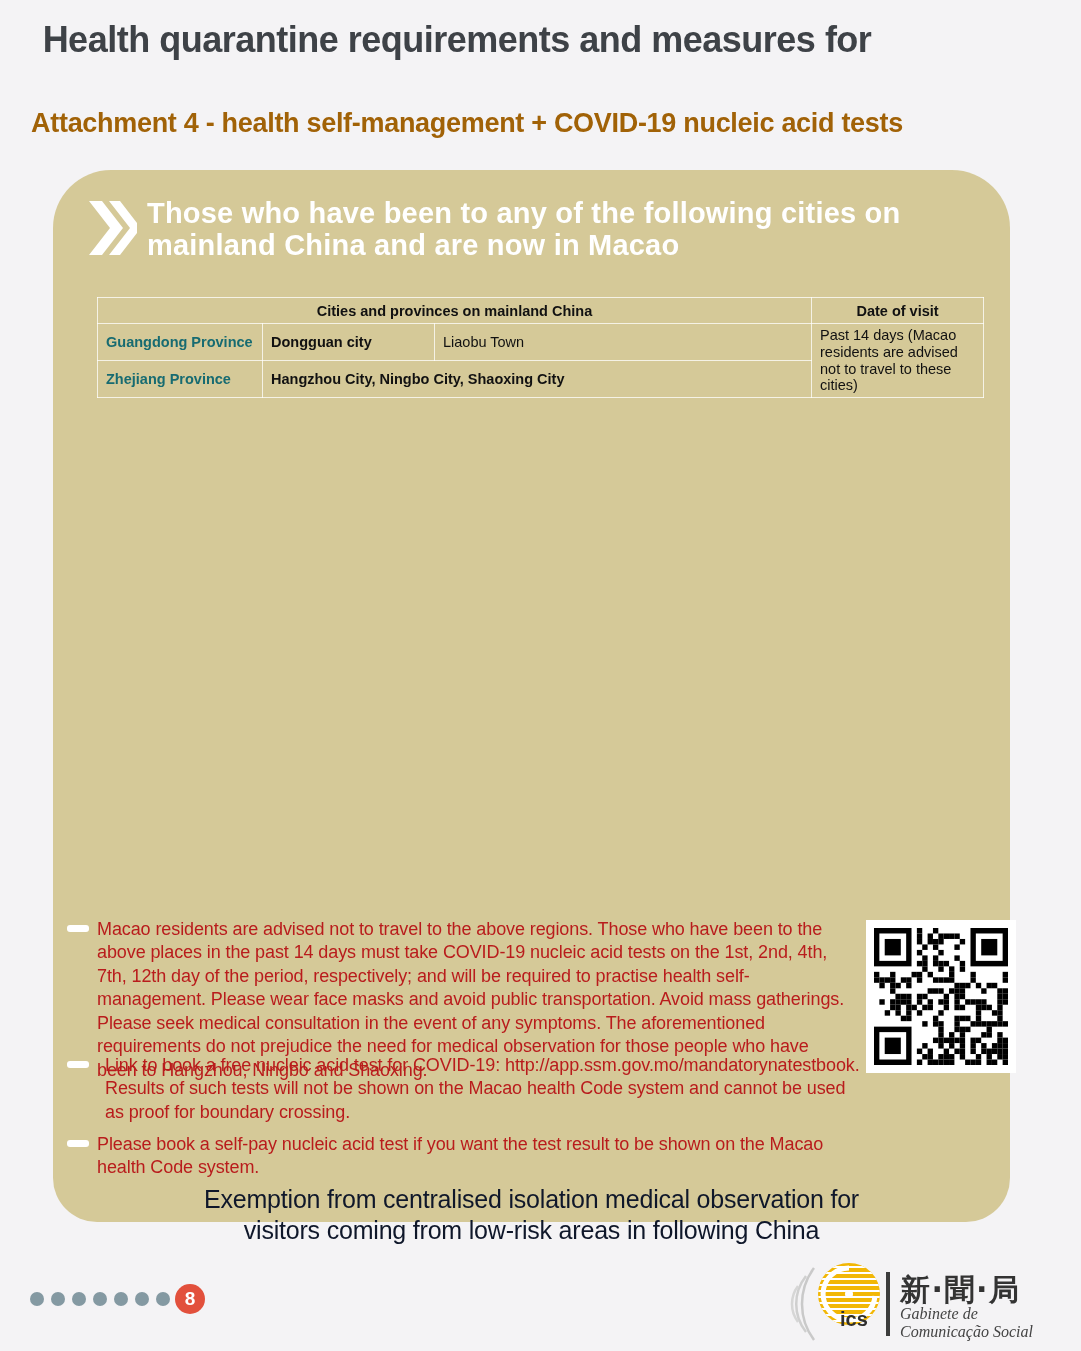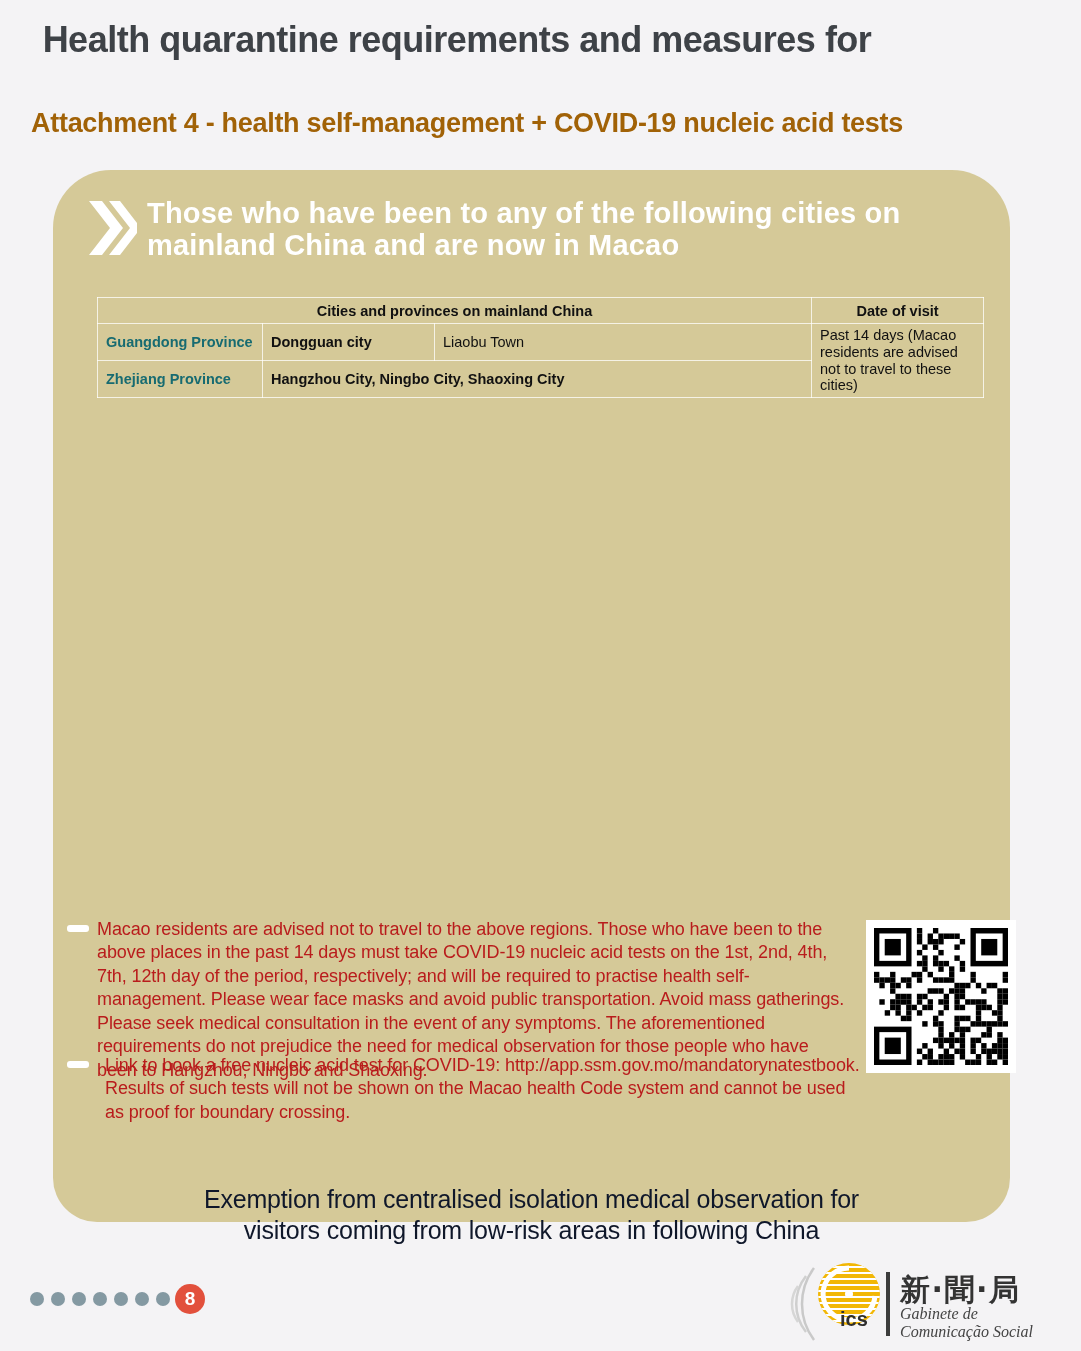--- a/index.html
+++ b/index.html
@@ -114,20 +114,24 @@
     </tbody>
       </table>
 
     <div class="bullet b1">
       <span class="dash"></span>
       <div class="bullet-text">Macao residents are advised not to travel to the above regions. Those who have been to the above places in the past 14 days must take COVID-19 nucleic acid tests on the 1st, 2nd, 4th, 7th, 12th day of the period, respectively; and will be required to practise health self-management. Please wear face masks and avoid public transportation. Avoid mass gatherings. Please seek medical consultation in the event of any symptoms. The aforementioned requirements do not prejudice the need for medical observation for those people who have been to Hangzhou, Ningbo and Shaoxing.</div>
     </div>
     <div class="bullet b2">
       <span class="dash"></span>
       <div class="bullet-text">Link to book a free nucleic acid test for COVID-19: http://app.ssm.gov.mo/mandatorynatestbook. Results of such tests will not be shown on the Macao health Code system and cannot be used as proof for boundary crossing.</div>
+    </div>
+    <div class="bullet b3">
+      <span class="dash"></span>
+      <div class="bullet-text">Please book a self-pay nucleic acid test if you want the test result to be shown on the Macao health Code system.</div>
     </div>
 
     <div class="qr-box">
       <svg id="qr-svg" width="134" height="137" viewBox="0 0 25 25" preserveAspectRatio="none">
           <g fill="#000">
             <rect x="8" y="0" width="1" height="1"></rect>
             <rect x="11" y="0" width="1" height="1"></rect>
             <rect x="8" y="1" width="1" height="1"></rect>
             <rect x="10" y="1" width="1" height="1"></rect>
             <rect x="12" y="1" width="1" height="1"></rect>

